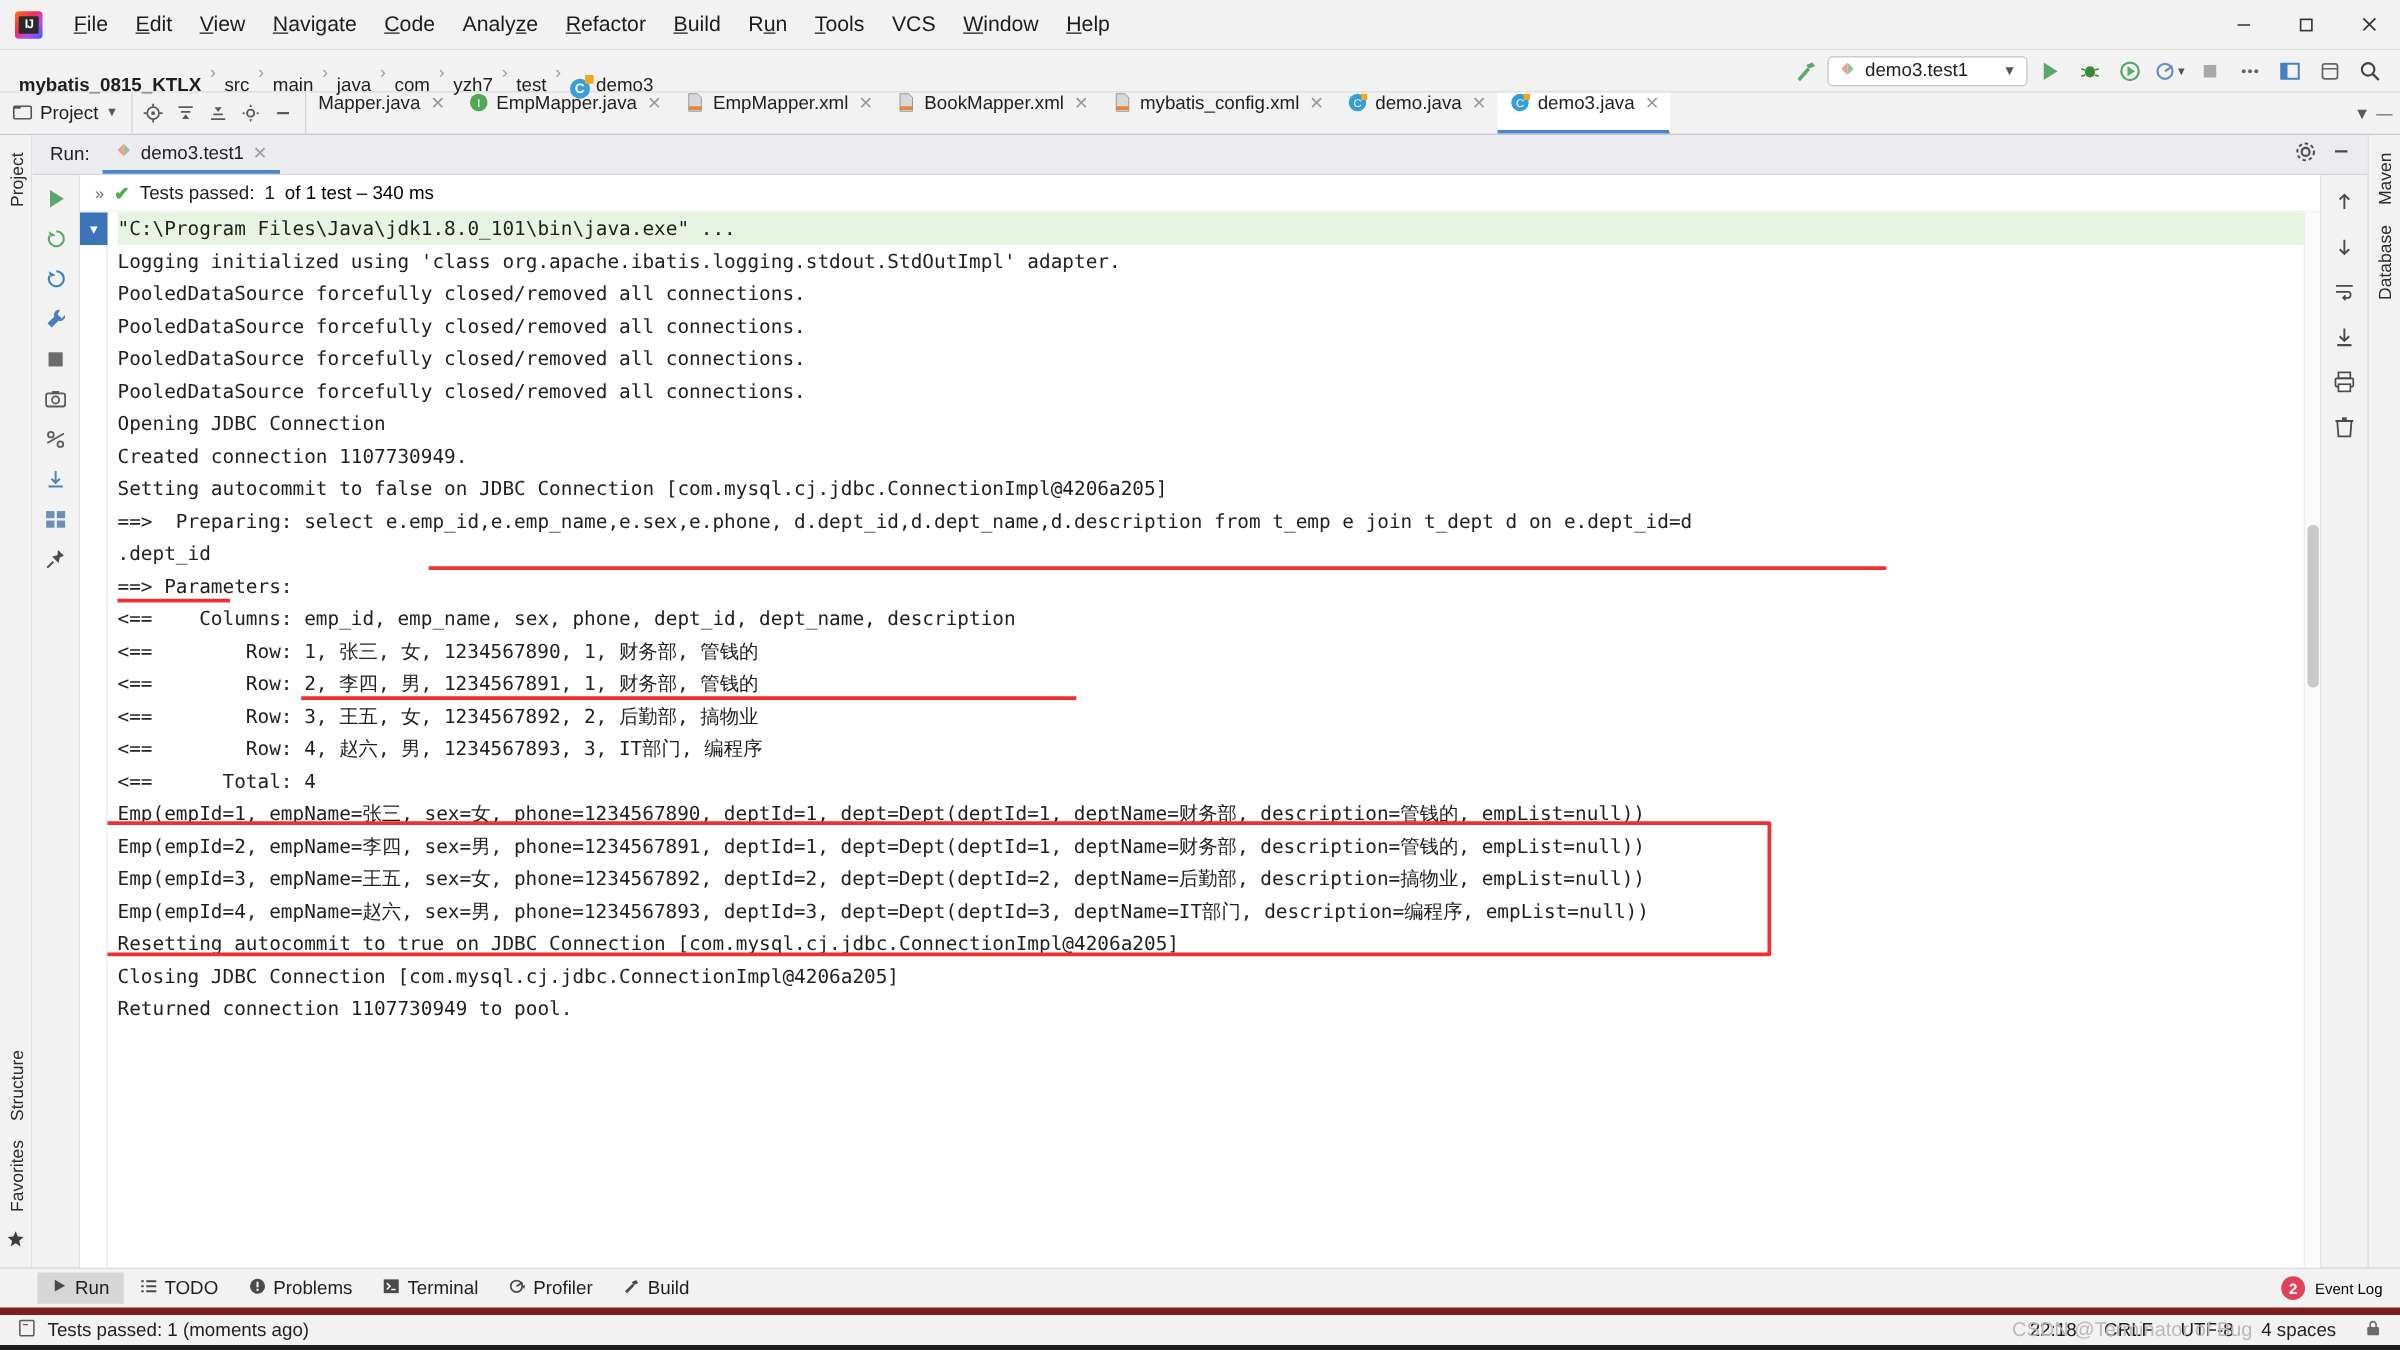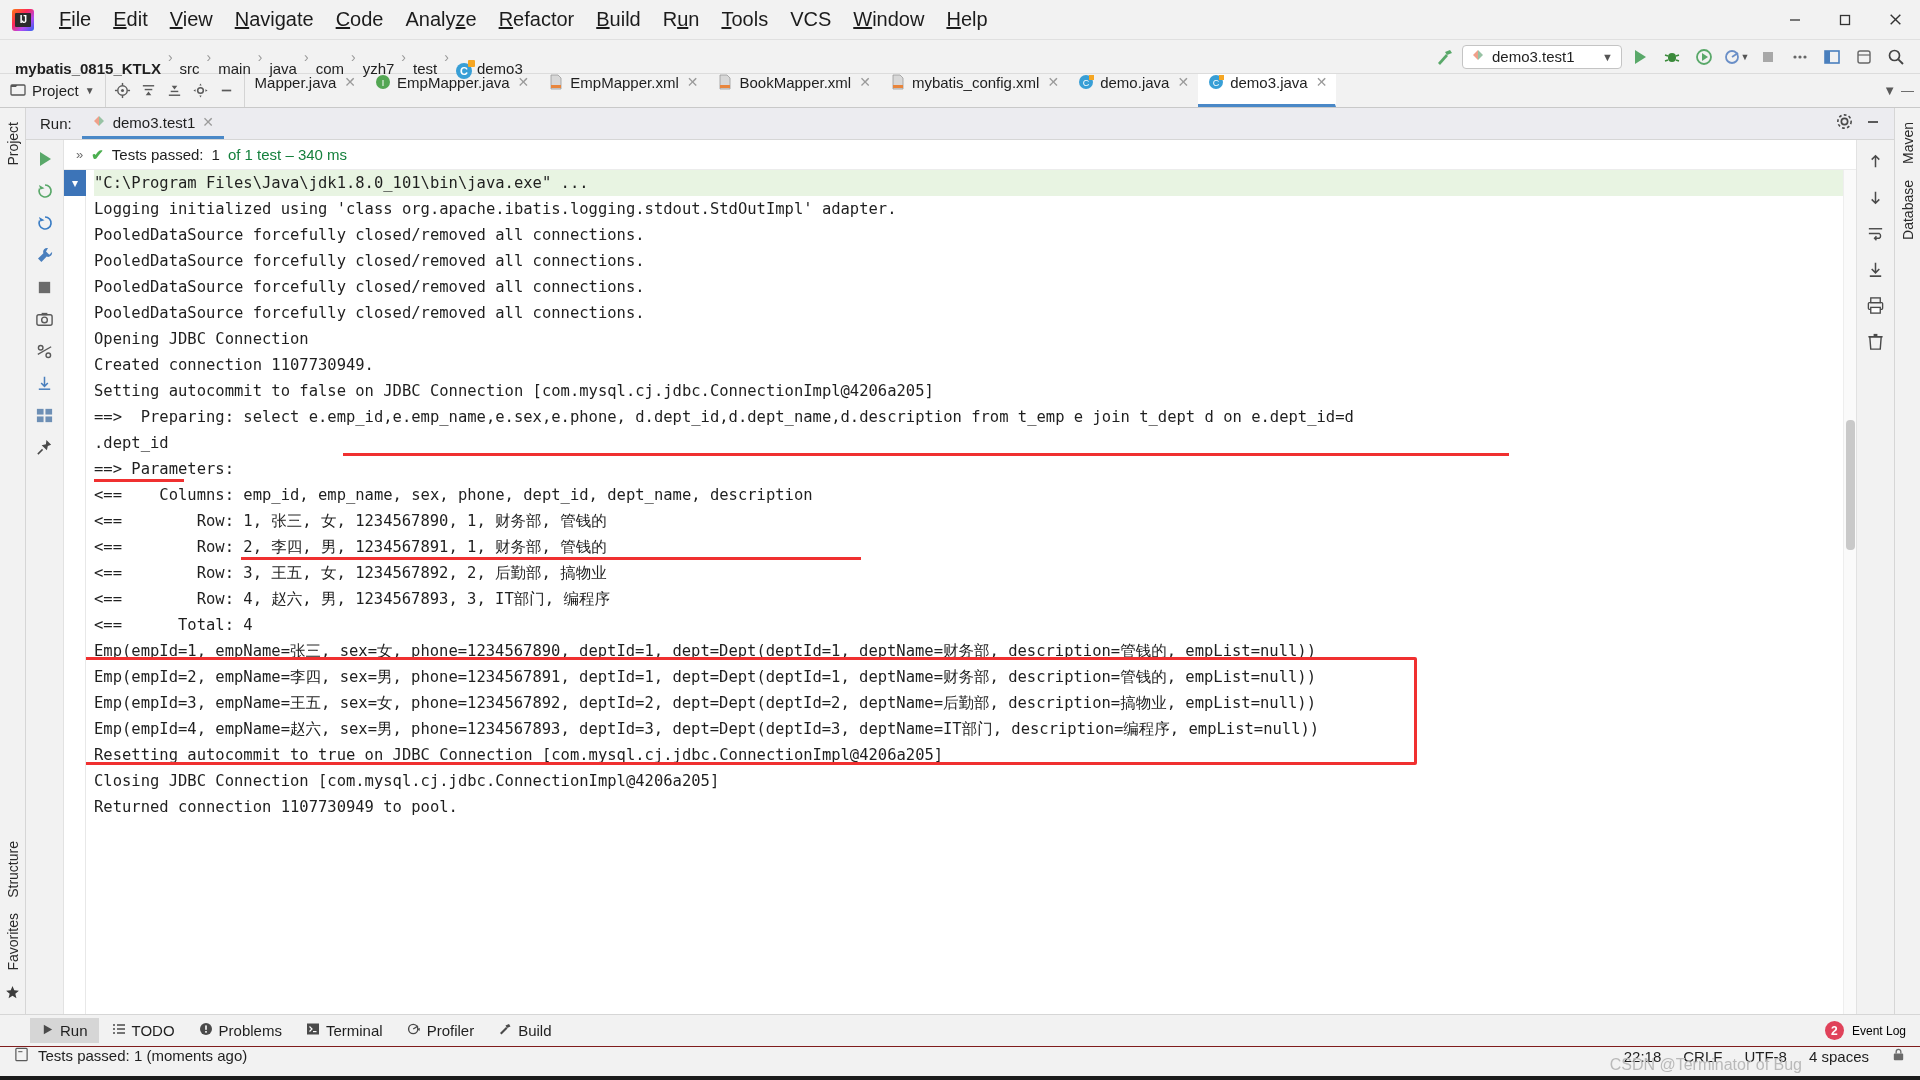--- a/index.html
+++ b/index.html
@@ -22,21 +22,21 @@
     background: linear-gradient(135deg,#f97a12 0%,#fe2857 38%,#b24bf3 68%,#2f62ef 100%);
   }
   .ij-logo::after {
     content: "IJ"; position: absolute; inset: 4px 3px;
     background: #2b2b2b; color: #fff; font-size: 10px; font-weight: bold;
     display: flex; align-items: center; justify-content: center; border-radius: 1px;
     letter-spacing: -1px;
   }
   .menu { display: flex; align-items: center; gap: 0px; }
   .menu-item {
-    font-size: 20px; color: #1c1c1c; padding: 4px 11px; cursor: default; white-space: nowrap;
+    font-size: 17px; color: #1c1c1c; padding: 4px 11px; cursor: default; white-space: nowrap;
   }
   .menu-item u { text-decoration: underline; }
   .win-title {
     position: absolute; left: 0; right: 0; text-align: center;
     font-size: 16px; color: #3b3b3b; pointer-events: none;
   }
   .win-btns { margin-left: auto; display: flex; align-items: center; z-index: 2; }
   .win-btn {
     width: 50px; height: 39px; display: flex; align-items: center; justify-content: center;
     color: #333;
@@ -124,21 +124,21 @@
     display: flex; flex-direction: column; align-items: center; gap: 2px; padding-top: 4px; flex: none;
   }
   .g-ico { width: 30px; height: 30px; display: flex; align-items: center; justify-content: center; color: #4a4a4a; }
   .run-content { flex: 1; display: flex; flex-direction: column; min-width: 0; }
   .status-row {
     height: 30px; background: #fff; display: flex; align-items: center; gap: 8px;
     padding-left: 12px; border-bottom: 1px solid #ececec; flex: none; font-size: 15px;
   }
   .status-row .chev { color: #6b6b6b; font-size: 13px; }
   .st-strong { color: #1f1f1f; }
-  .st-dim { color: #15803d; }
+  .st-dim { color: #000000; }
   .tick { color: #4caf50; font-size: 15px; font-weight: bold; }
 
   .console-wrap { flex: 1; position: relative; display: flex; min-height: 0; background: #fff; }
   .fold-col { width: 22px; background: #fff; border-right: 1px solid #e8e8e8; flex: none; position: relative; }
   .fold-box {
     position: absolute; top: 0px; left: 0; width: 22px; height: 26px; background: #3c74b8;
     color: #fff; display: flex; align-items: center; justify-content: center; font-size: 12px;
   }
   .console {
     flex: 1; position: relative; overflow: hidden;
@@ -177,22 +177,22 @@
   }
   .btool.active { background: #d6d6d6; }
   .bottombar .right { margin-left: auto; display: flex; align-items: center; gap: 8px; padding-right: 14px; }
   .badge {
     width: 19px; height: 19px; border-radius: 50%; background: #e0425a; color: #fff;
     font-size: 12px; display: flex; align-items: center; justify-content: center; font-weight: bold;
   }
 
   
   .statusbar {
-    height: 30px; background: #f2f2f2; border-top: 1px solid #7f1d1d;
-    display: flex; align-items: flex-start; padding: 0 14px; flex: none; font-size: 15px; color: #1f1f1f;
+    height: 30px; background: #f2f2f2; border-top: 6px solid #7f1d1d;
+    display: flex; align-items: center; padding: 0 14px; flex: none; font-size: 15px; color: #1f1f1f;
     position: relative;
   }
   .sb-right { margin-left: auto; display: flex; align-items: center; gap: 22px; }
   .watermark {
     position: absolute; right: 118px; bottom: 2px; font-size: 16px; color: #b9b9b9;
     font-family: "Liberation Sans", sans-serif; pointer-events: none; white-space: nowrap;
   }
   .bottom-edge { height: 4px; background: #1c1c1c; flex: none; }
 </style>
 </head>

